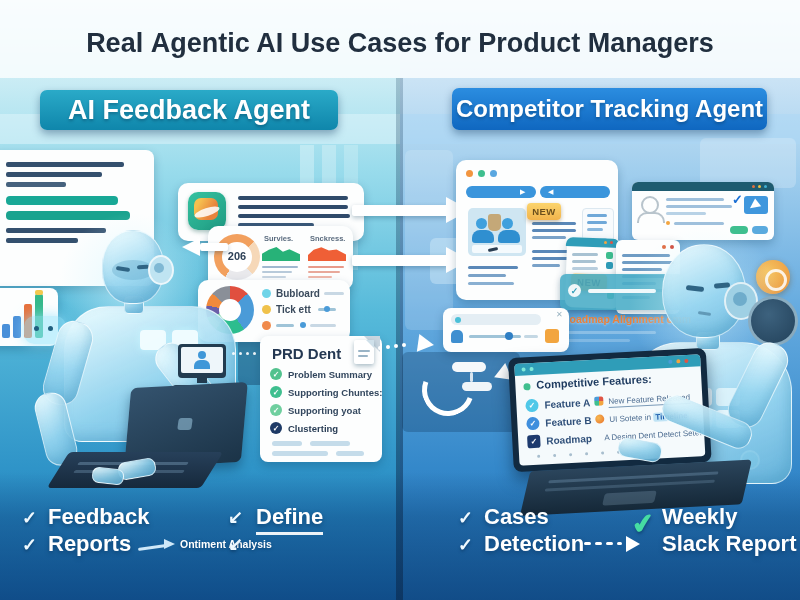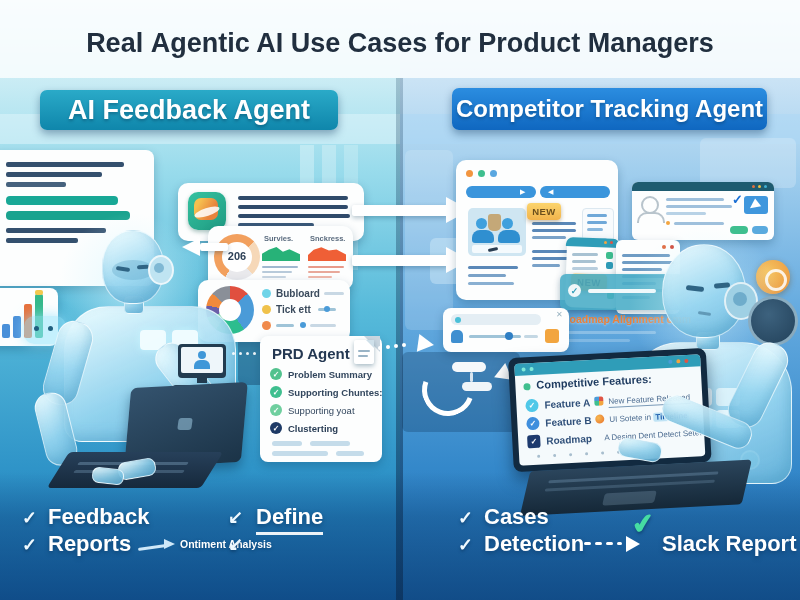--- a/index.html
+++ b/index.html
@@ -101,33 +101,33 @@
   <div class="txt" style="left:276px;top:304px;font-size:10px;font-weight:bold;color:#3a4a5c;">Tick ett</div>
   <div class="ln" style="left:318px;top:308px;width:18px;height:3px;background:#9fc4d8;"></div>
   <div class="dot" style="left:324px;top:306px;width:6px;height:6px;background:#4a9bd8;"></div>
   <div class="dot" style="left:262px;top:321px;width:9px;height:9px;background:#f08a4b;"></div>
   <div class="ln" style="left:276px;top:324px;width:18px;height:3px;background:#9fc4d8;"></div>
   <div class="dot" style="left:300px;top:322px;width:6px;height:6px;background:#4a9bd8;"></div>
   <div class="ln" style="left:310px;top:324px;width:26px;height:3px;background:#c8d8e4;"></div>
 
   <div class="card" style="left:260px;top:336px;width:122px;height:126px;"></div>
   <div class="tri" style="left:364px;top:336px;border-top:16px solid #c9d6e0;border-left:16px solid transparent;"></div>
-  <div class="txt" style="left:272px;top:345px;font-size:15px;font-weight:bold;color:#243852;">PRD Agent</div>
+  <div class="txt" style="left:272px;top:345px;font-size:15px;font-weight:bold;color:#243852;">PRD Dent</div>
   <div class="chkc" style="left:270px;top:368px;width:12px;height:12px;background:#52c28e;font-size:8px;">
       <span>✓</span>
     </div>
   <div class="txt" style="left:288px;top:369px;font-size:9.5px;font-weight:600;color:#33475e;">Problem Summary</div>
   <div class="chkc" style="left:270px;top:386px;width:12px;height:12px;background:#3fbf8f;font-size:8px;">
       <span>✓</span>
     </div>
   <div class="txt" style="left:288px;top:387px;font-size:9.5px;font-weight:600;color:#33475e;">Supporting Chuntes:</div>
   <div class="chkc" style="left:270px;top:404px;width:12px;height:12px;background:#6fcf9f;font-size:8px;">
       <span>✓</span>
     </div>
-  <div class="txt" style="left:288px;top:405px;font-size:9.5px;font-weight:400;color:#33475e;">Supporting yoat</div>
+  <div class="txt" style="left:288px;top:405px;font-size:9.5px;font-weight:700;color:#33475e;">Supporting yoat</div>
   <div class="chkc" style="left:270px;top:422px;width:12px;height:12px;background:#1e3a66;font-size:8px;">
       <span>✓</span>
     </div>
   <div class="txt" style="left:288px;top:423px;font-size:9.5px;font-weight:600;color:#2a3e56;">Clusterting</div>
   <div class="ln" style="left:272px;top:441px;width:30px;height:5px;background:#c5dcea;border-radius:3px;"></div>
   <div class="ln" style="left:310px;top:441px;width:40px;height:5px;background:#c5dcea;border-radius:3px;"></div>
   <div class="ln" style="left:272px;top:451px;width:56px;height:5px;background:#c5dcea;border-radius:3px;"></div>
   <div class="ln" style="left:336px;top:451px;width:28px;height:5px;background:#c5dcea;border-radius:3px;"></div>
 
   <div class="card" style="left:-26px;top:288px;width:84px;height:58px;"></div>
@@ -381,15 +381,16 @@
   <span class="ftxt" style="left:484px;top:504px;">Cases</span>
   <span class="ficon" style="left:458px;top:534px;">✓</span>
   <span class="ftxt" style="left:484px;top:531px;">Detection</span>
   <div class="ln" style="left:584px;top:542px;width:7px;height:3px;background:#fff;"></div>
   <div class="ln" style="left:595px;top:542px;width:7px;height:3px;background:#fff;"></div>
   <div class="ln" style="left:606px;top:542px;width:7px;height:3px;background:#fff;"></div>
   <div class="ln" style="left:617px;top:542px;width:5px;height:3px;background:#fff;"></div>
   <div class="tri" style="left:626px;top:536px;border-left:14px solid #fff;border-top:8px solid transparent;border-bottom:8px solid transparent;"></div>
 
   <span class="ficon" style="left:632px;top:508px;font-size:27px;color:#46dca2;transform:rotate(-8deg);">✔</span>
+  <span class="ftxt" style="left:662px;top:504px;">Weekly</span>
   <span class="ftxt" style="left:662px;top:531px;">Slack Report</span>
 
 </div>
 
 </body></html>

